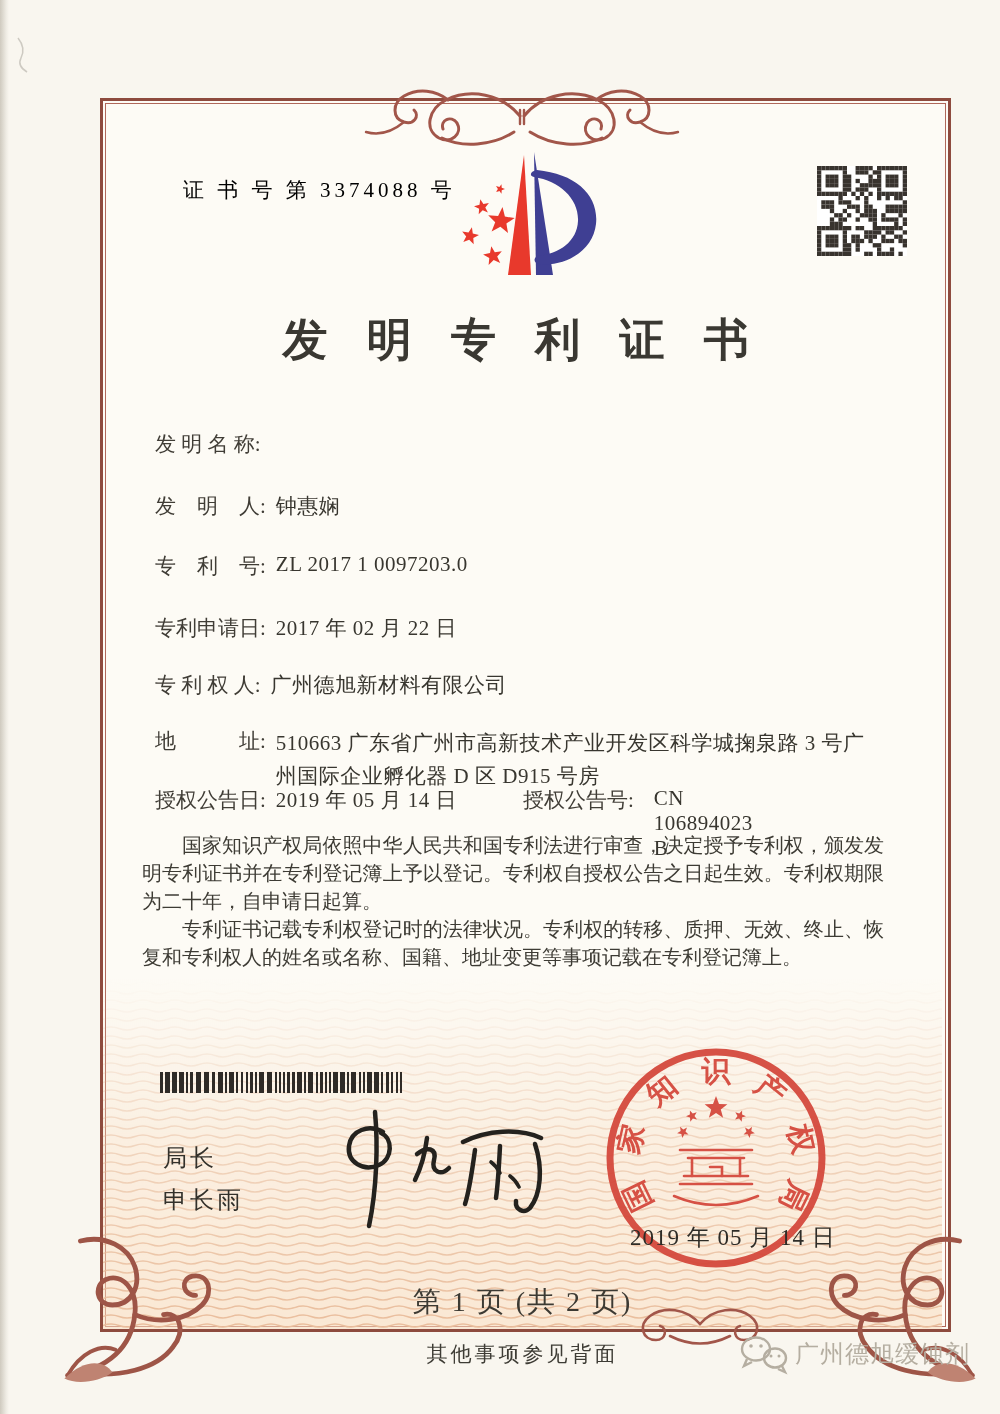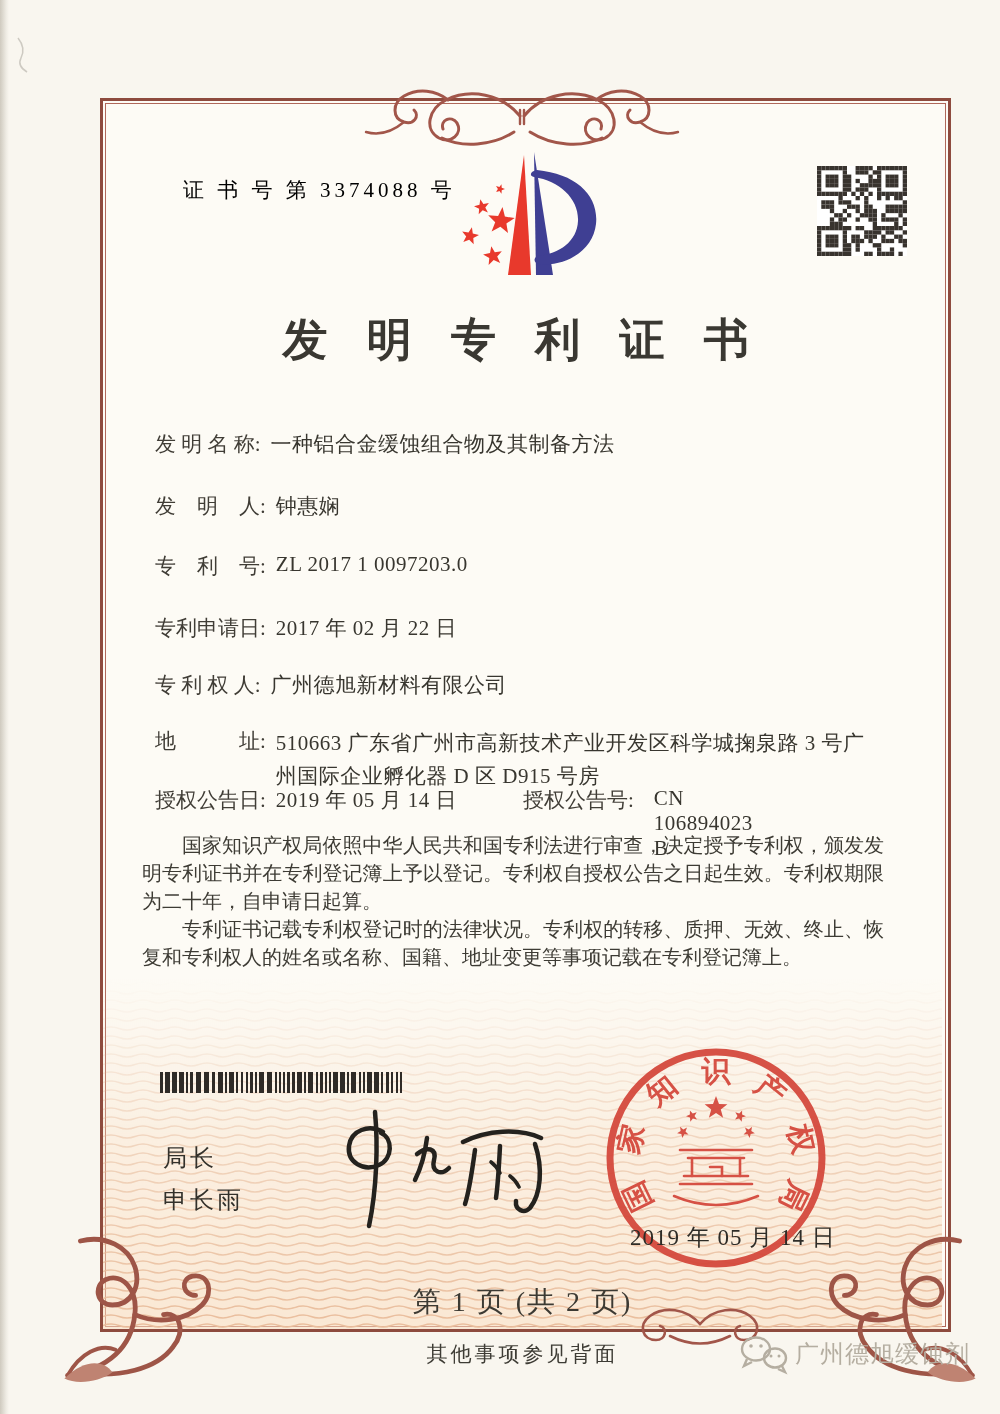--- a/index.html
+++ b/index.html
@@ -388,21 +388,20 @@
       <rect x="64" y="80" width="4" height="4" fill="#38332e"></rect>
       <rect x="68" y="80" width="4" height="4" fill="#38332e"></rect>
       <rect x="76" y="80" width="4" height="4" fill="#38332e"></rect>
     </svg>
 
   <div class="title">发 明 专 利 证 书</div>
 
   <div class="fields">
     <div class="frow r1">
       <span class="lab">发 明 名 称:</span>
-      <span class="val">一种铝合金缓蚀组合物及其制备方法</span>
     </div>
     <div class="frow r2">
       <span class="lab">发　明　人:</span>
       <span class="val">钟惠娴</span>
     </div>
     <div class="frow r3">
       <span class="lab">专　利　号:</span>
       <span class="val">ZL 2017 1 0097203.0</span>
     </div>
     <div class="frow r4">

